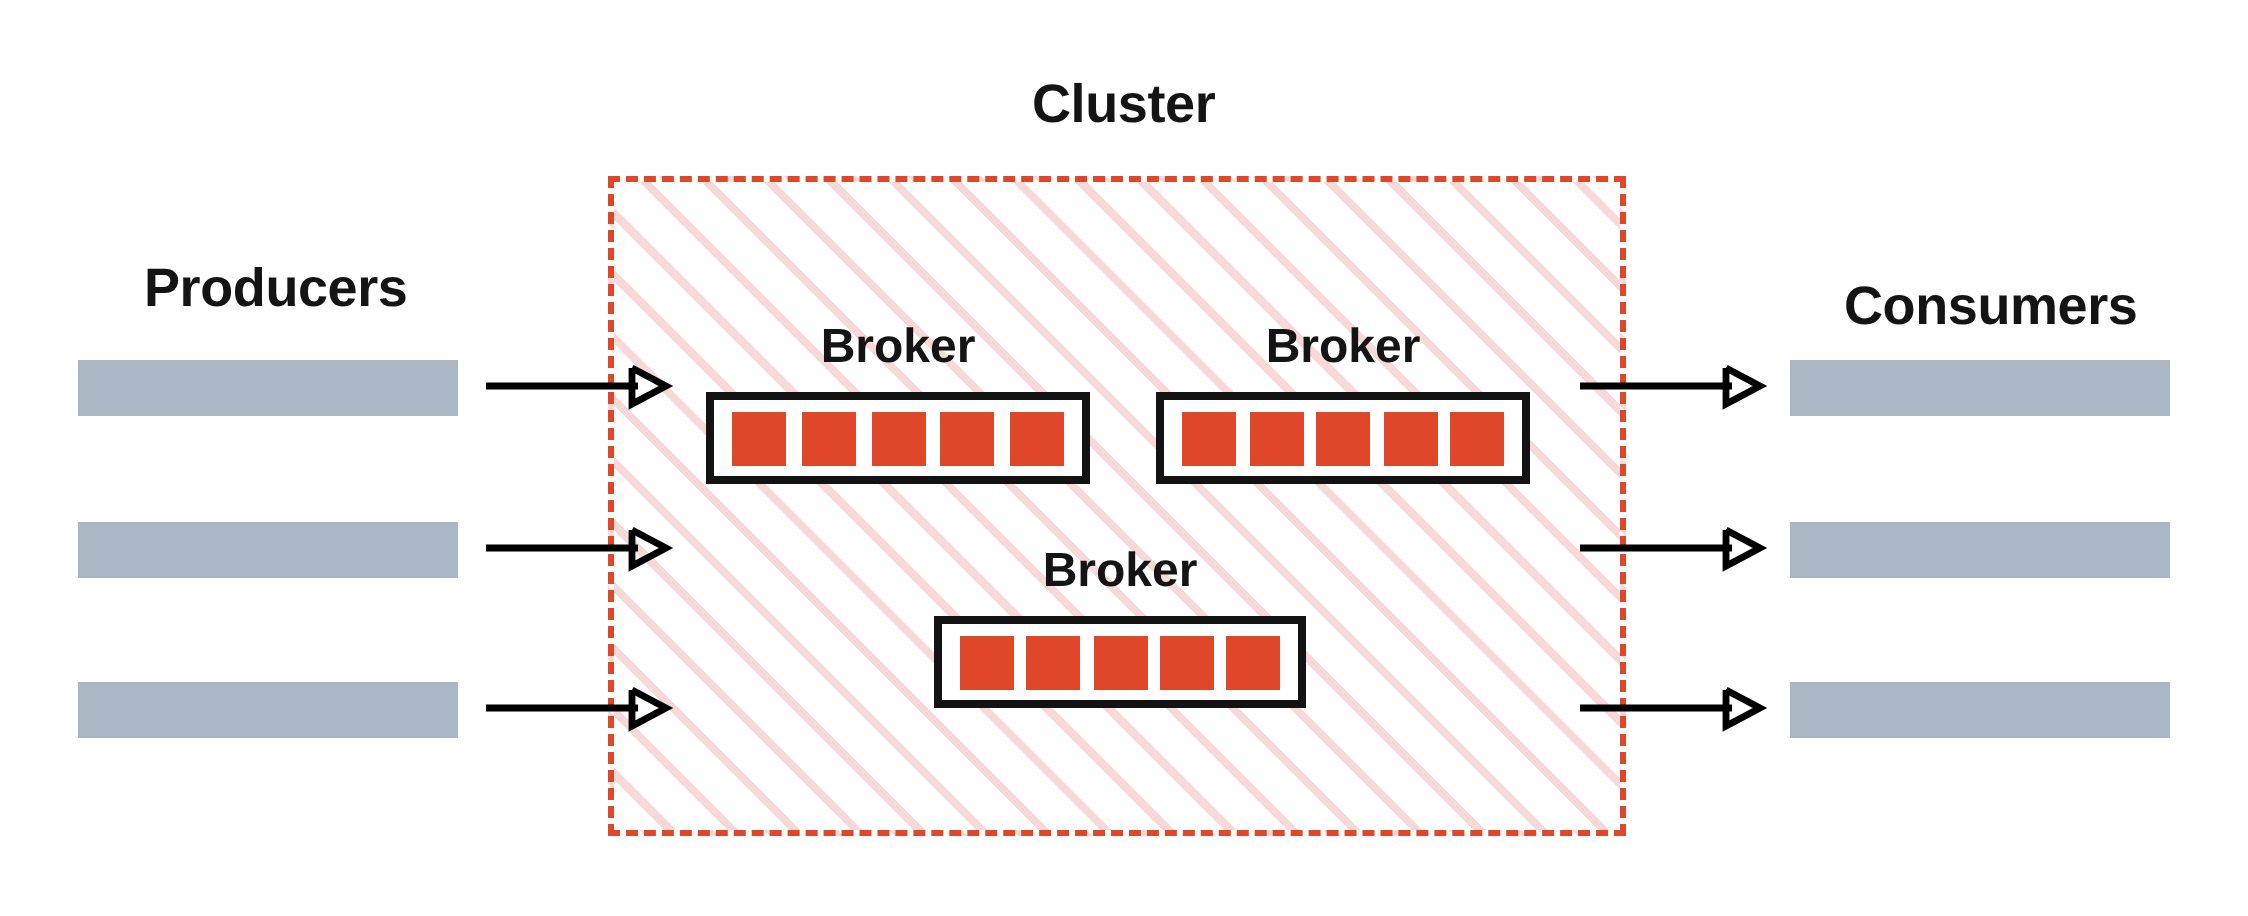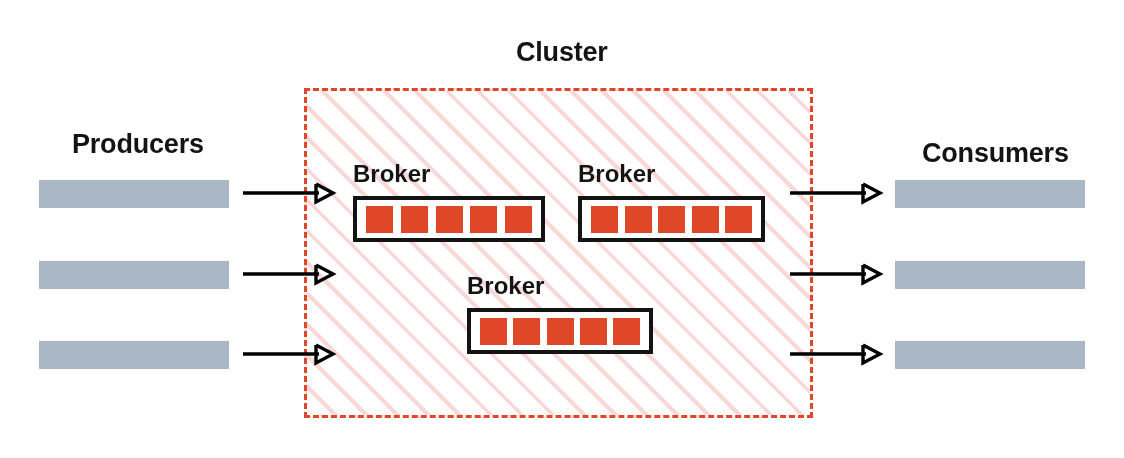--- a/index.html
+++ b/index.html
@@ -67,21 +67,21 @@
   }
 
   
   .broker {
     position: absolute;
   }
   .broker-label {
     position: absolute;
     left: 0;
     width: 100%;
-    text-align: left;
+    text-align: center;
     font-size: 24px;
     font-weight: 700;
     color: #141414;
     line-height: 1;
     white-space: nowrap;
   }
   .broker-box {
     position: absolute;
     box-sizing: border-box;
     border: 4px solid #131313;

